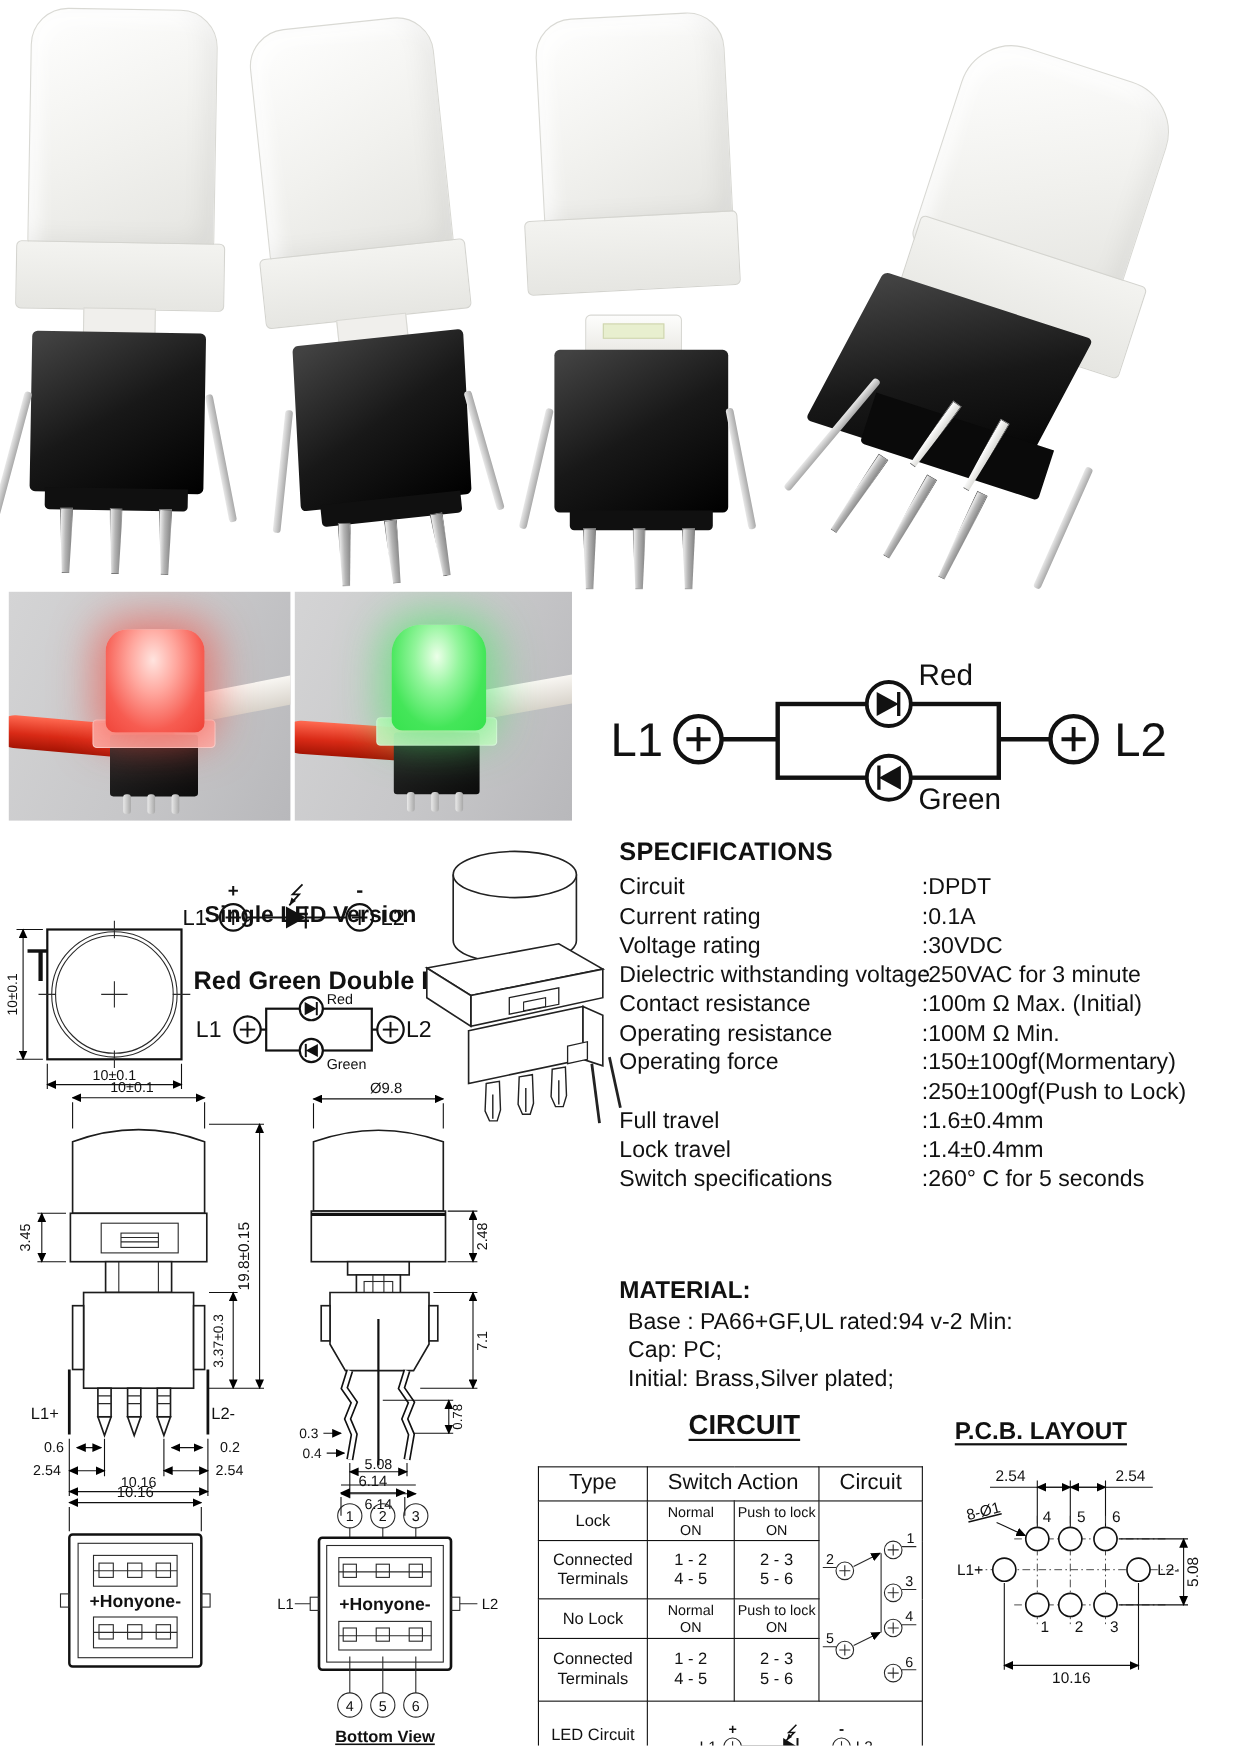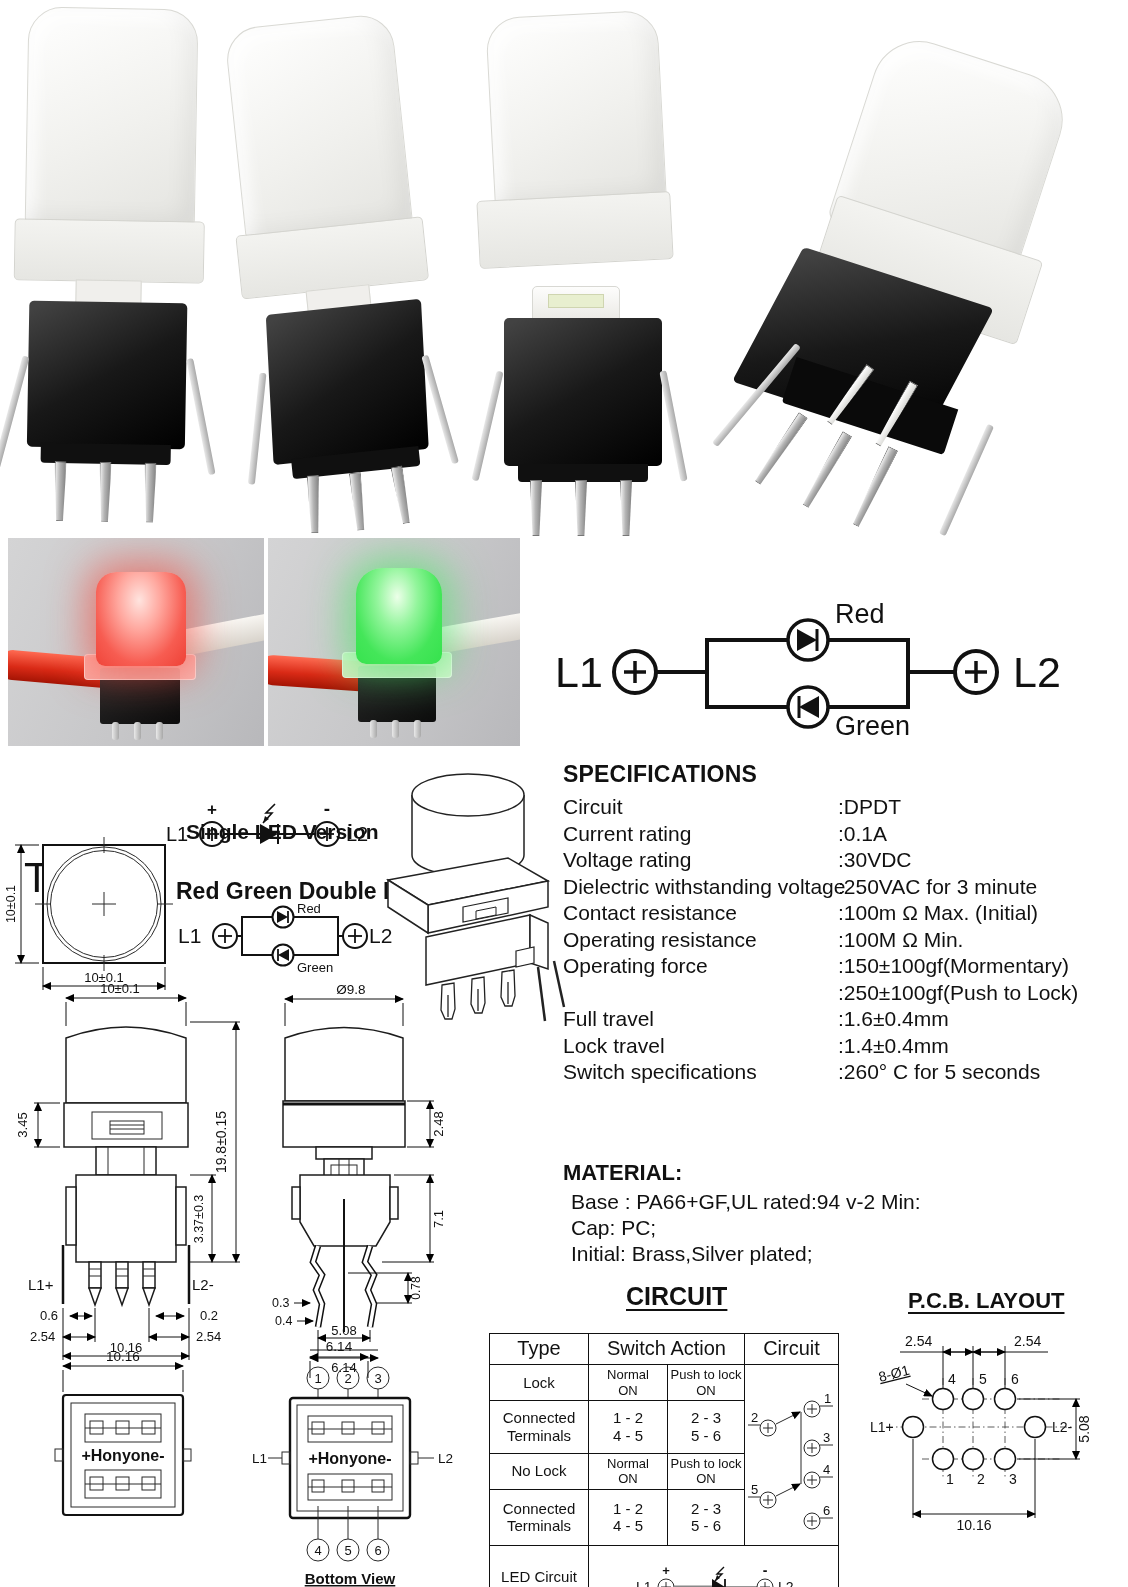--- a/index.html
+++ b/index.html
@@ -601,21 +601,21 @@
           <circle cx="171" cy="22" r="8" fill="none" class="thin"></circle>
           <line x1="166" y1="22" x2="176" y2="22" class="thin"></line>
               <line x1="171" y1="17" x2="171" y2="27" class="thin"></line>
           <text x="184" y="27" font-size="14">L2</text>
         </svg>
       </td>
     </tr>
   </tbody>
     </table>
 
-  <div class="sec-title" style="left:908px;top:1288px;font-size:22px">P.C.B. LAYOUT</div>
+  <div class="sec-title" style="left:868px;top:1288px;font-size:22px">P.C.B. LAYOUT</div>
 
   <svg class="abs" style="left:862px;top:1322px" width="266" height="220" viewBox="0 0 266 220">
     <text x="43" y="24" font-size="14">2.54</text>
     <text x="152" y="24" font-size="14">2.54</text>
     <line x1="38" y1="30" x2="186" y2="30" class="dim"></line>
     <line x1="81" y1="30" x2="111" y2="30" class="dim" marker-start="url(#as)" marker-end="url(#ae)"></line>
     <line x1="111" y1="30" x2="143" y2="30" class="dim" marker-start="url(#as)" marker-end="url(#ae)"></line>
     <line x1="81" y1="24" x2="81" y2="66" class="dim"></line>
     <line x1="111" y1="24" x2="111" y2="66" class="dim"></line>
     <line x1="143" y1="24" x2="143" y2="66" class="dim"></line>

